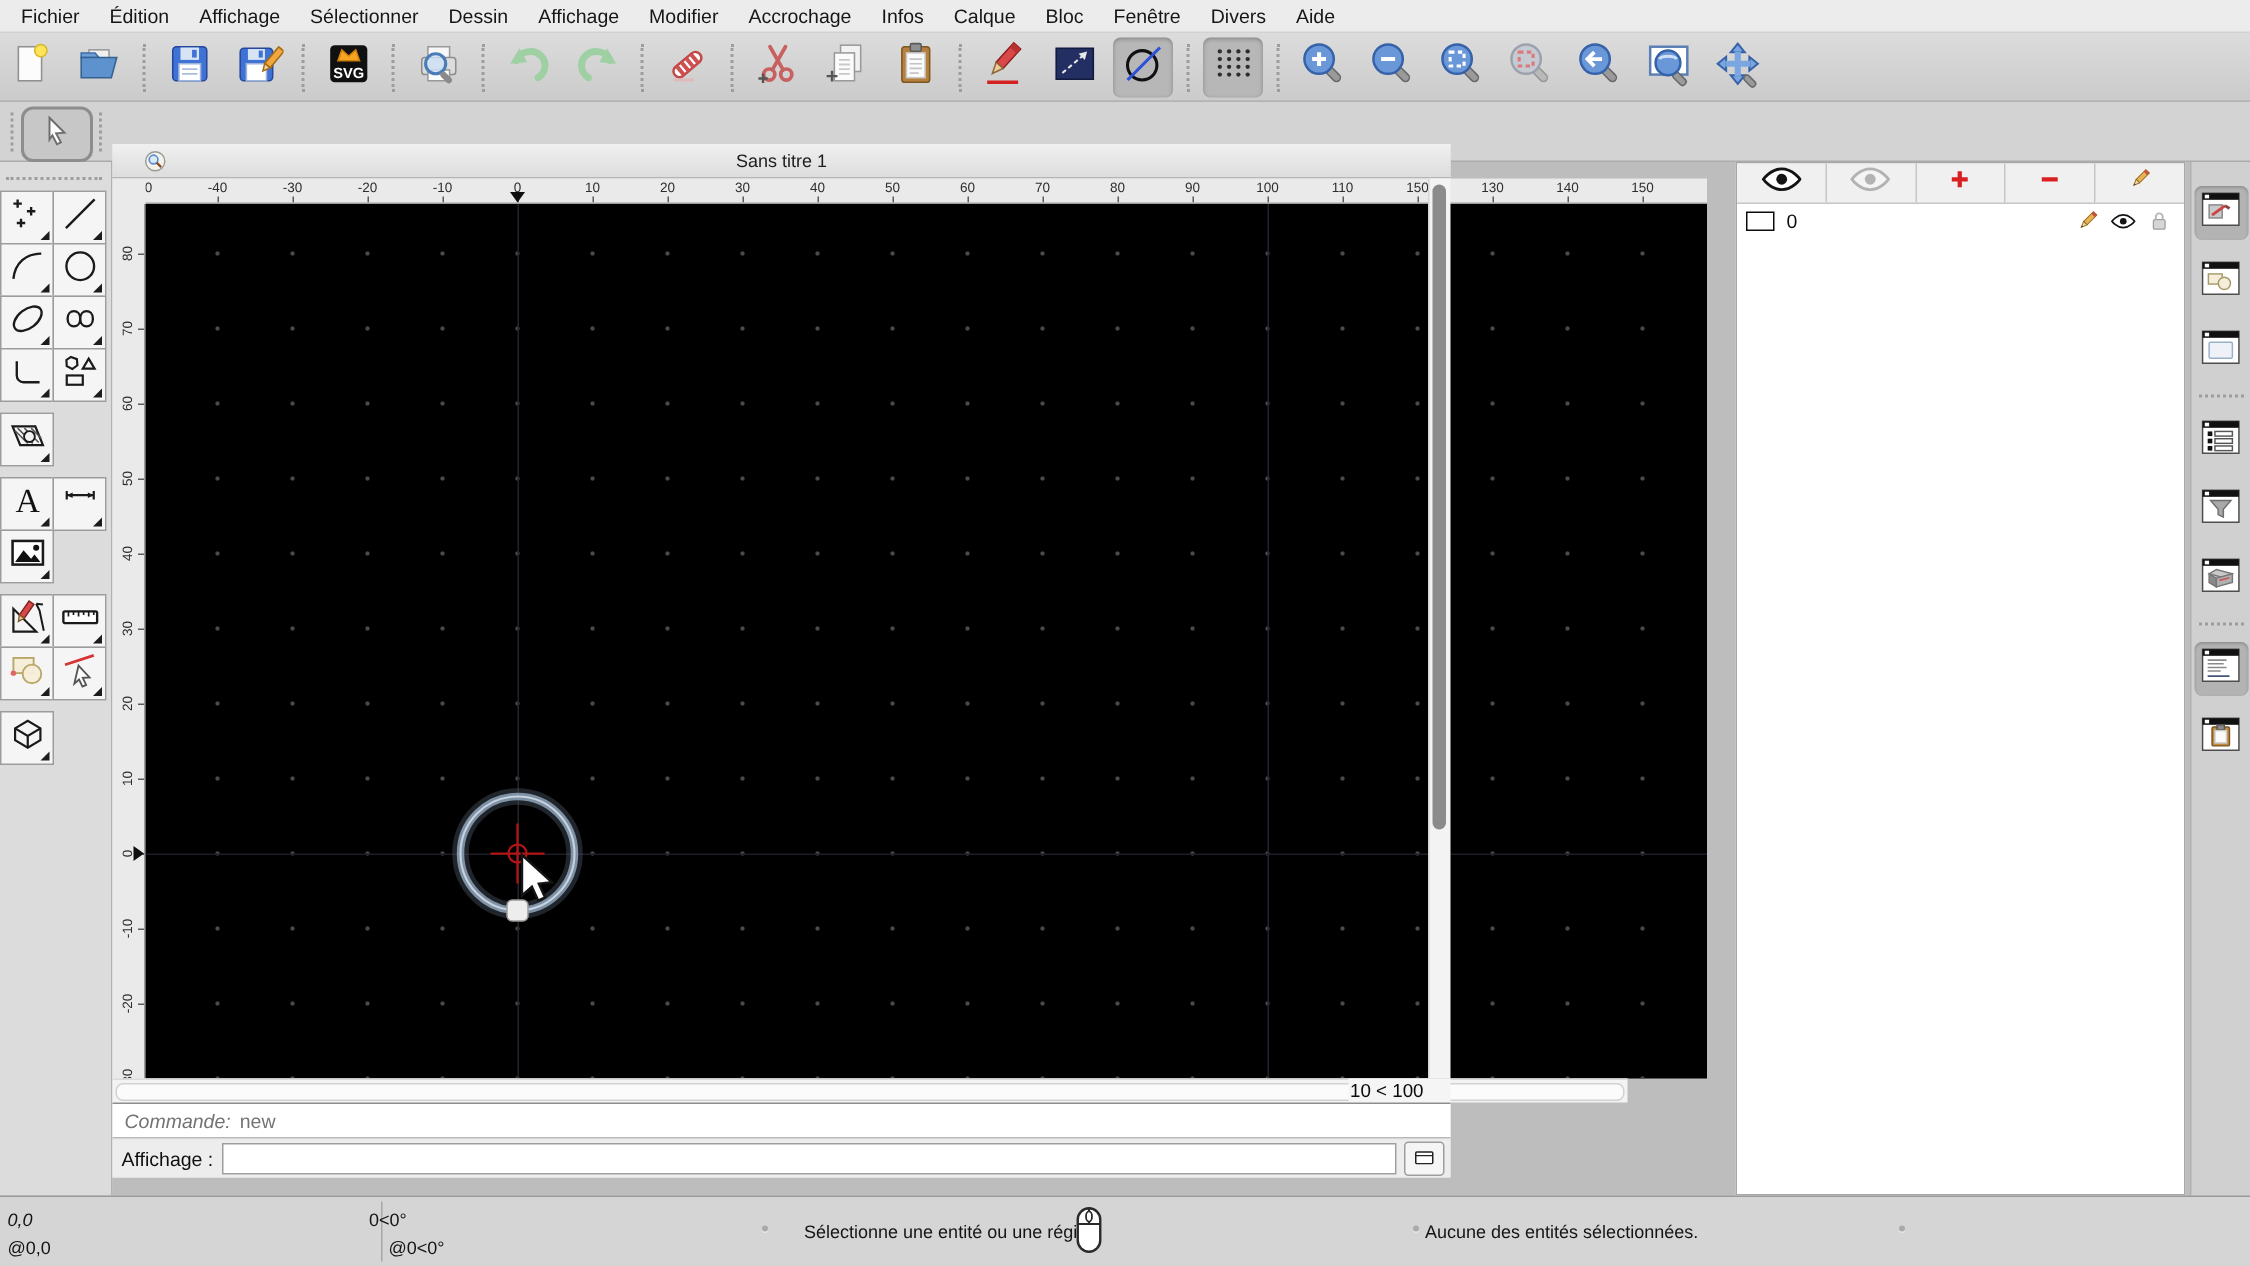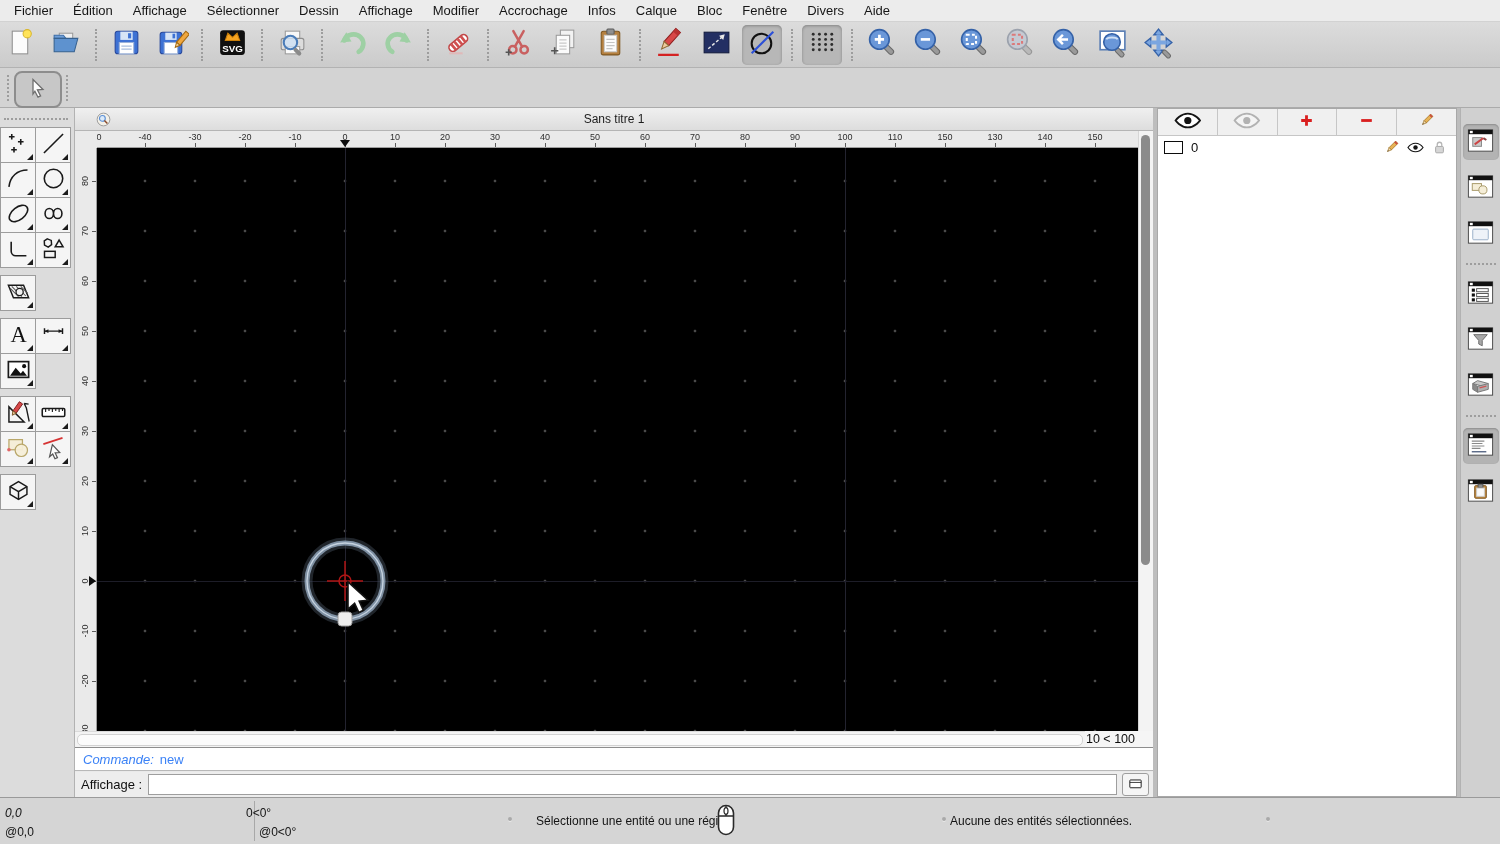--- a/index.html
+++ b/index.html
@@ -30,21 +30,21 @@
   .palette{position:absolute;left:0;top:108px;width:75px;height:689px;background:#dcdcdc;
            border-right:1px solid #b2b2b2;box-sizing:border-box;padding-top:6px;}
   .pal-handle{border-top:2px dotted #9d9d9d;margin:4px 6px 8px 4px;}
   .pal-row{display:flex;padding-left:1px;}
   .pal-btn{width:34px;height:34px;background:#f5f5f5;border:1px solid #9c9c9c;position:relative;
            display:flex;align-items:center;justify-content:center;margin:-1px 0 0 -1px;box-sizing:content-box;}
   .pal-btn svg{width:27px;height:27px;}
   .pal-btn::after{content:"";position:absolute;right:2px;bottom:2px;border-left:6px solid transparent;border-bottom:6px solid #1c1c1c;}
   .pal-gap{height:8px;}
   
-  .docwin{position:absolute;left:75px;top:108px;width:1078px;height:689px;background:#e9e9e9;}
+  .docwin{position:absolute;left:75px;top:96px;width:892px;height:689px;background:#e9e9e9;}
   .docwin-title{position:absolute;left:0;top:0;width:100%;height:23px;background:linear-gradient(#f0f0f0,#dddddd);
                 border-bottom:1px solid #b5b5b5;display:flex;align-items:center;justify-content:center;
                 font-size:12px;color:#1d1d1d;box-sizing:border-box;}
   .doc-icon{position:absolute;left:21px;top:4px;width:15px;height:15px;}
   .ruler-corner{position:absolute;left:0;top:23px;width:22px;height:17px;background:#eaeaea;}
   .hruler{position:absolute;left:22px;top:23px;width:1041px;height:17px;background:#eaeaea;
           border-bottom:1px solid #9e9e9e;overflow:hidden;box-sizing:border-box;}
   .hlab{position:absolute;top:1px;transform:translateX(-50%);font-size:9px;color:#2e2e2e;}
   .htick{position:absolute;bottom:0;width:1px;height:4px;background:#5c5c5c;}
   .hmarker{position:absolute;bottom:0;width:0;height:0;border-left:5px solid transparent;
@@ -581,21 +581,21 @@
     </div>
 
     <div class="vscroll">
         <div class="thumb"></div>
       </div>
     <div class="hscroll">
         <div class="thumb"></div>
       </div>
     <div class="grid-status">10 &lt; 100</div>
 
-    <div class="cmd-history" style="color:#3b82f6">
+    <div class="cmd-history" style="color:#737373">
       <span class="lbl">Commande:</span>
       <span>new</span>
     </div>
     <div class="cmd-row">
       <span>Affichage :</span>
       <input class="cmd-input" type="text" value="" style="">
       <div class="kbd-btn">
         <span><svg viewBox="0 0 24 24">
               <rect x="4" y="7" width="16" height="11" rx="1" fill="#fff" stroke="#222" stroke-width="1.4"></rect>
               <path d="M4 10.5h16" stroke="#222" stroke-width="1.2"></path>

